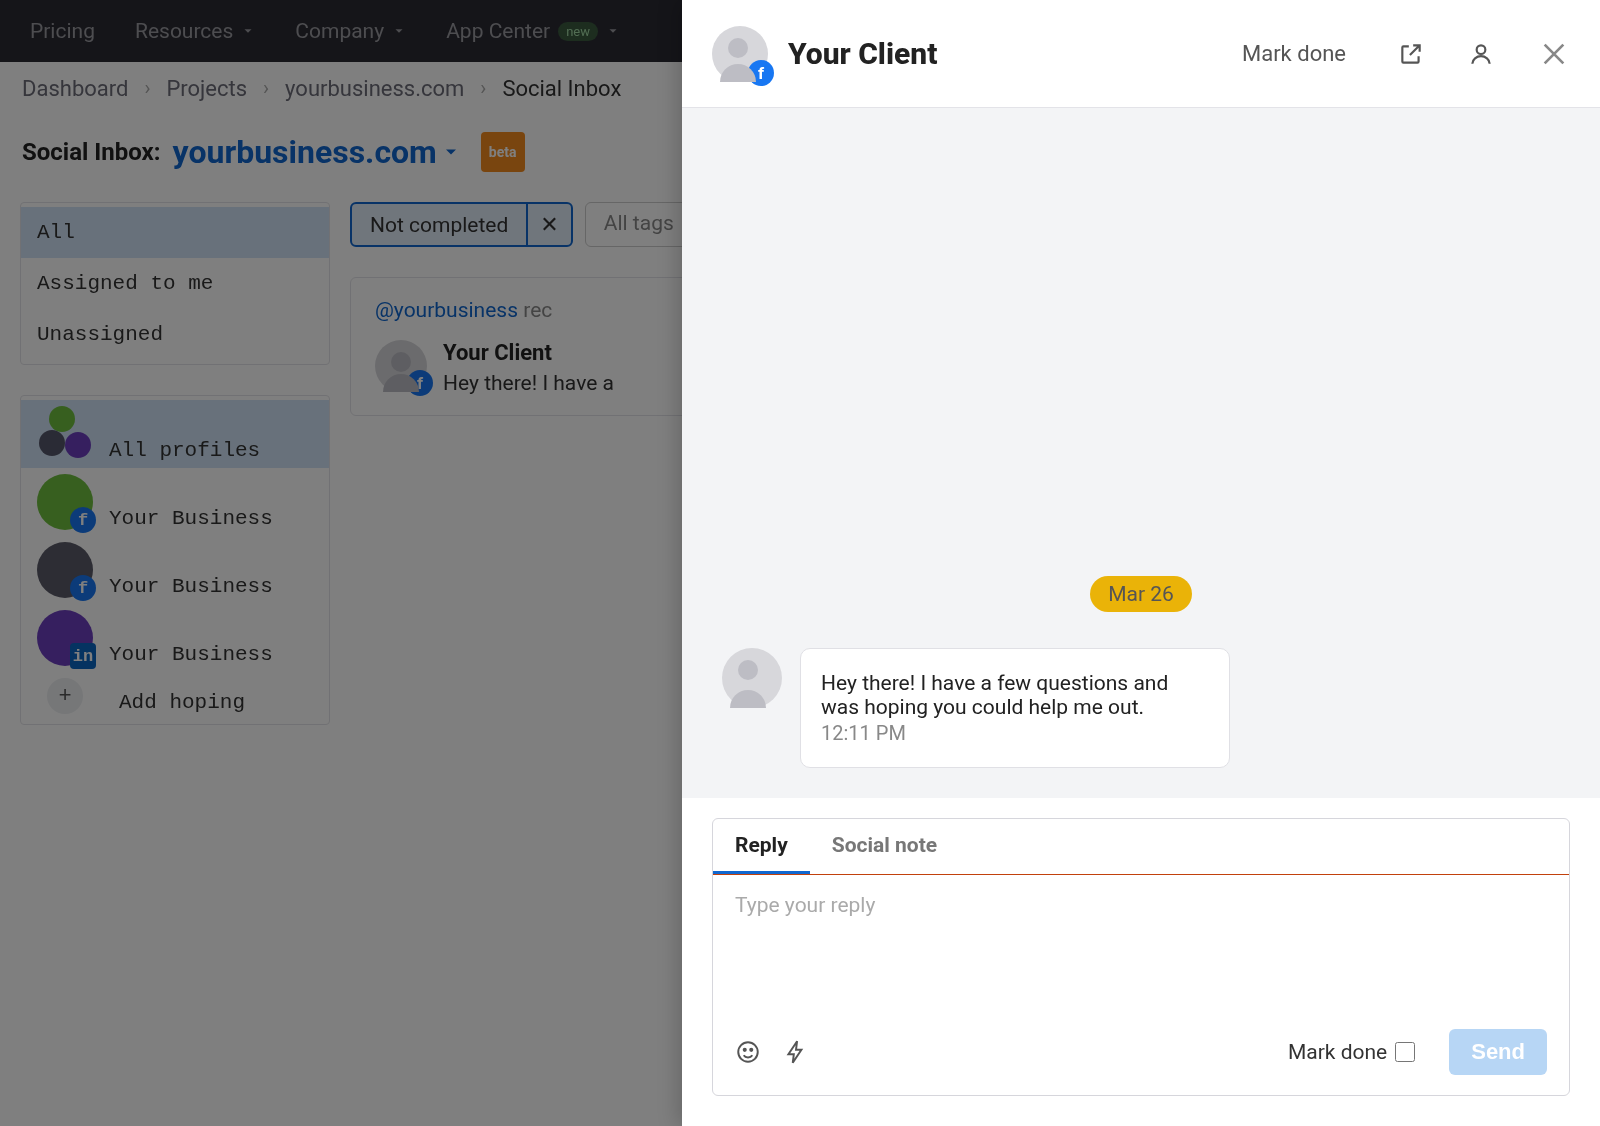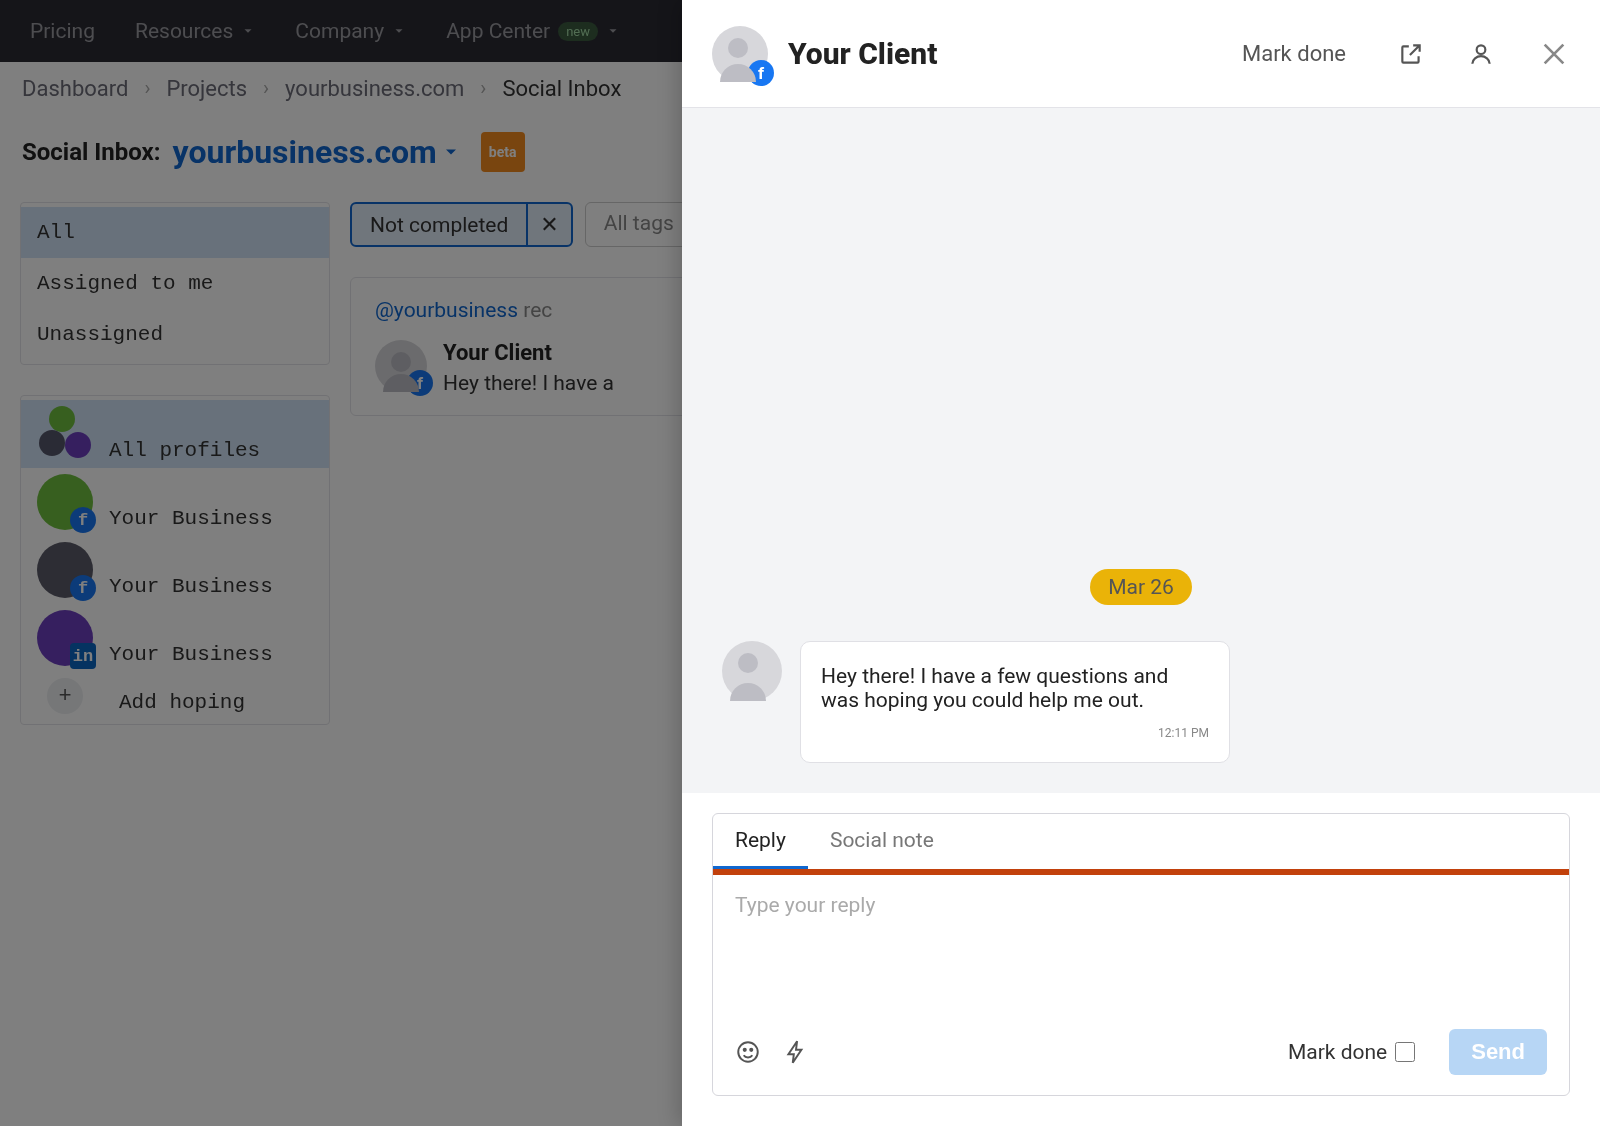--- a/index.html
+++ b/index.html
@@ -253,34 +253,35 @@
   .bubble-row .msg-avatar { width:60px; height:60px; flex-shrink:0; }
   .bubble {
     background:#fff;
     border:1px solid #e0e0e5;
     border-radius:10px;
     padding:22px 20px;
     max-width:430px;
     font-size:21px;
     color:#222;
   }
-  .bubble-time { text-align:right; color:#888; font-size:12px; margin-top:14px; }
+  .bubble-time { color:#888; font-size:20px; margin-top:2px; }
 
   .drawer-footer {
     padding: 20px 30px 30px;
     background:#fff;
   }
   .reply-box {
     border:1px solid #d6d6dc;
     border-radius:6px;
     overflow:hidden;
   }
   .reply-tabs {
     display:flex;
-    border-bottom:6px solid #c2410c;
+    border-bottom:1px solid #c2410c;
+    font-weight:bold;
   }
   .reply-tab {
     padding:14px 22px;
     font-size:21px;
     color:#777;
     cursor:pointer;
     border-bottom:3px solid transparent;
   }
   .reply-tab.active {
     color:#222;

